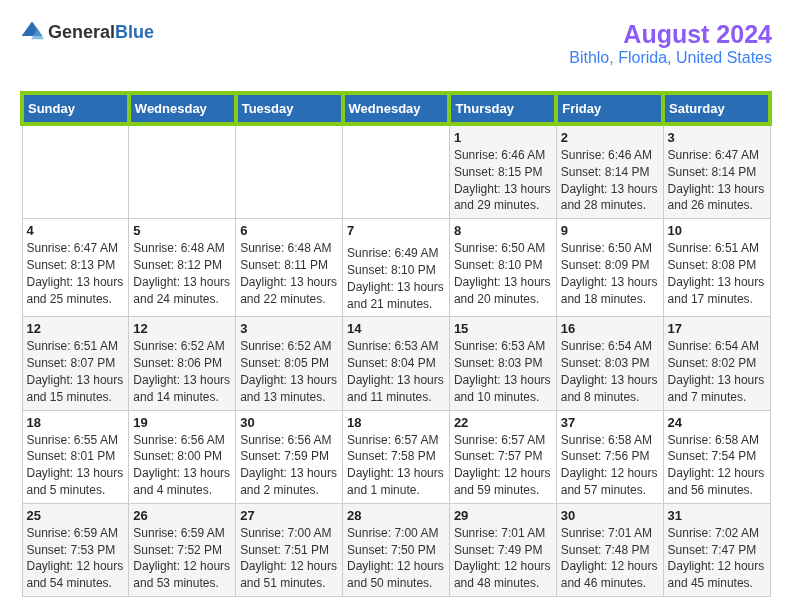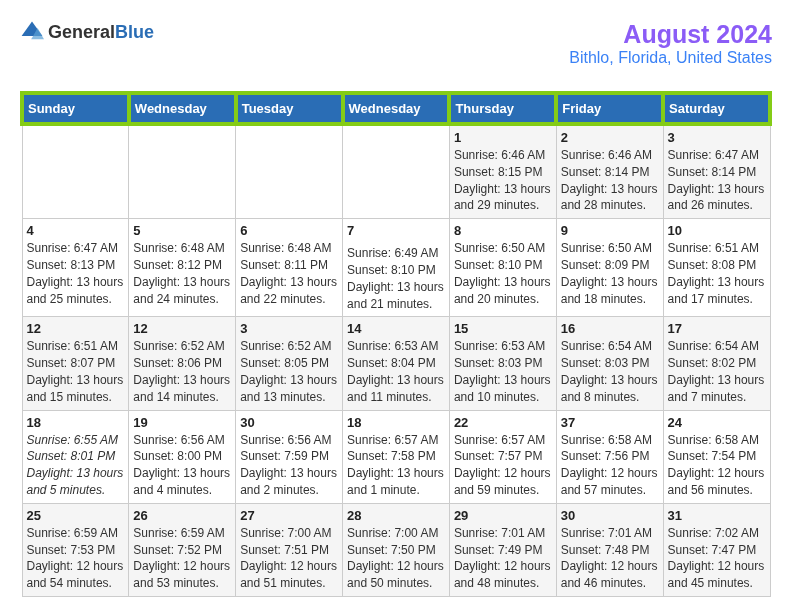--- a/index.html
+++ b/index.html
@@ -234,21 +234,21 @@
           <div class="day-number">17</div>
           <div class="day-info" style="white-space: pre-line;">Sunrise: 6:54 AM
 Sunset: 8:02 PM
 Daylight: 13 hours
 and 7 minutes.</div>
         </td>
       </tr>
       <tr>
         <td>
           <div class="day-number">18</div>
-          <div class="day-info" style="white-space: pre-line; font-style: italic;">Sunrise: 6:55 AM
+          <div class="day-info" style="white-space: pre-line;">Sunrise: 6:55 AM
 Sunset: 8:01 PM
 Daylight: 13 hours
 and 5 minutes.</div>
         </td>
         <td>
           <div class="day-number">19</div>
           <div class="day-info" style="white-space: pre-line;">Sunrise: 6:56 AM
 Sunset: 8:00 PM
 Daylight: 13 hours
 and 4 minutes.</div>

